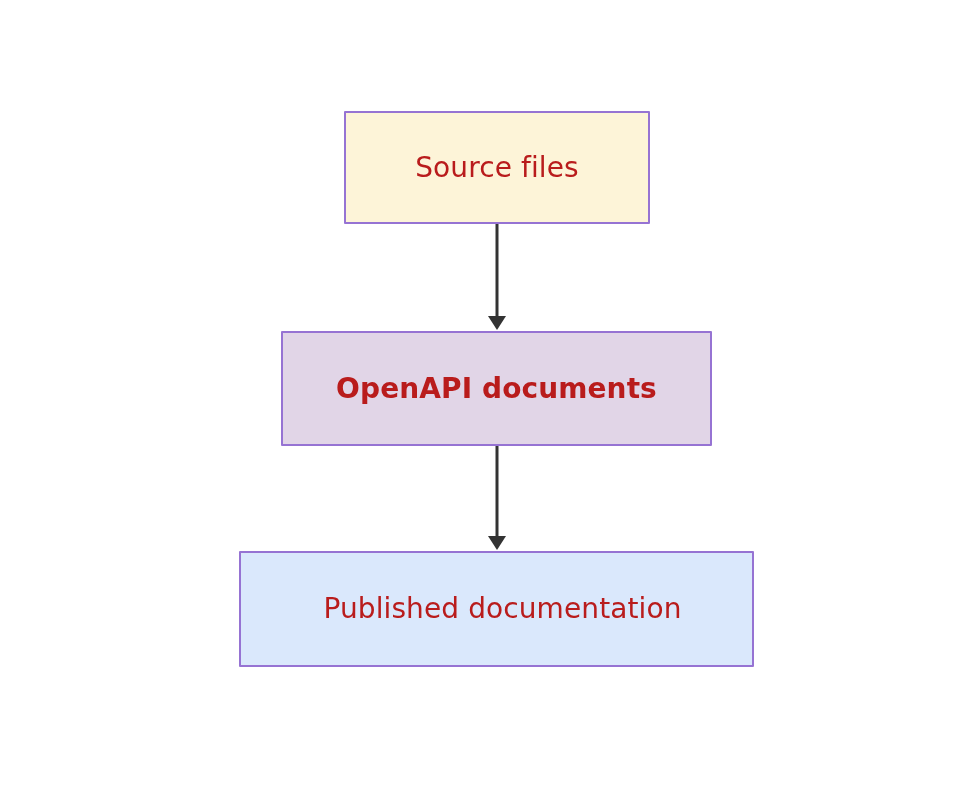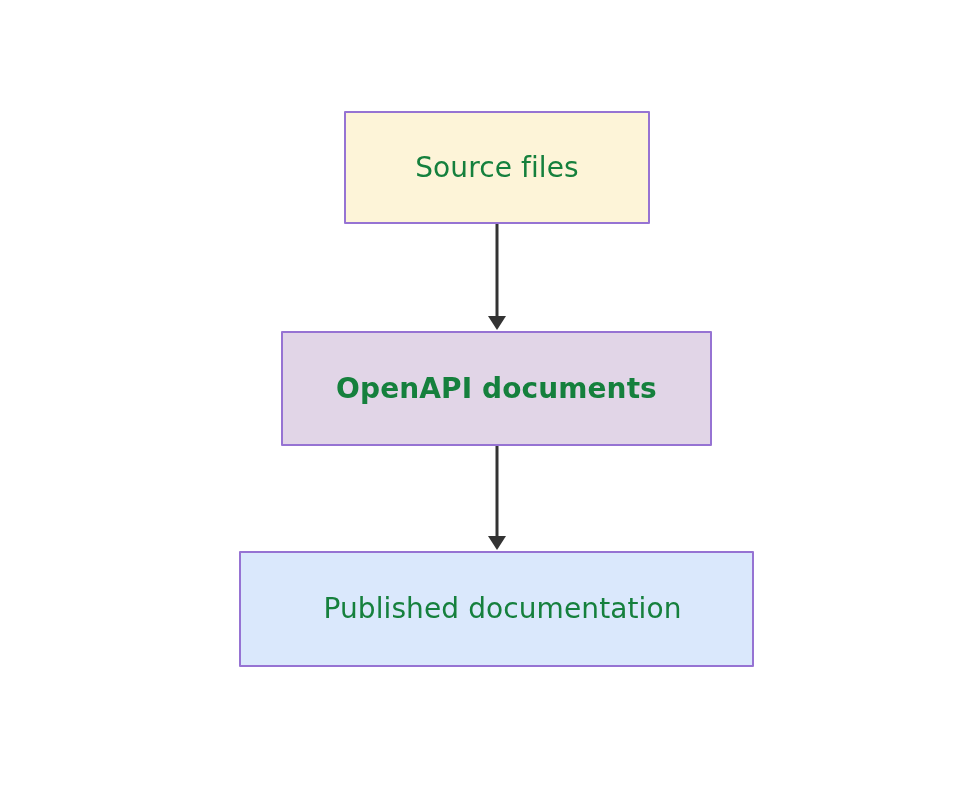--- a/index.html
+++ b/index.html
@@ -26,21 +26,21 @@
     position: absolute;
     box-sizing: border-box;
     border: 2px solid #9673d3;
     border-radius: 1px;
     display: flex;
     align-items: center;
     justify-content: center;
     text-align: center;
   }
   .node-label {
-    color: #15803d;
+    color: #b91c1c;
     font-size: 28px;
     line-height: 1.2;
     letter-spacing: 0.1px;
     white-space: nowrap;
   }
 
   .node-source        { left: 344px; top: 111px; width: 306px; height: 113px; background: #fdf4d8; }
   .node-openapi       { left: 281px; top: 331px; width: 431px; height: 115px; background: #e1d5e7; font-weight: bold; }
   .node-published     { left: 239px; top: 551px; width: 515px; height: 116px; background: #dae8fc; padding-left: 12px; }
 

